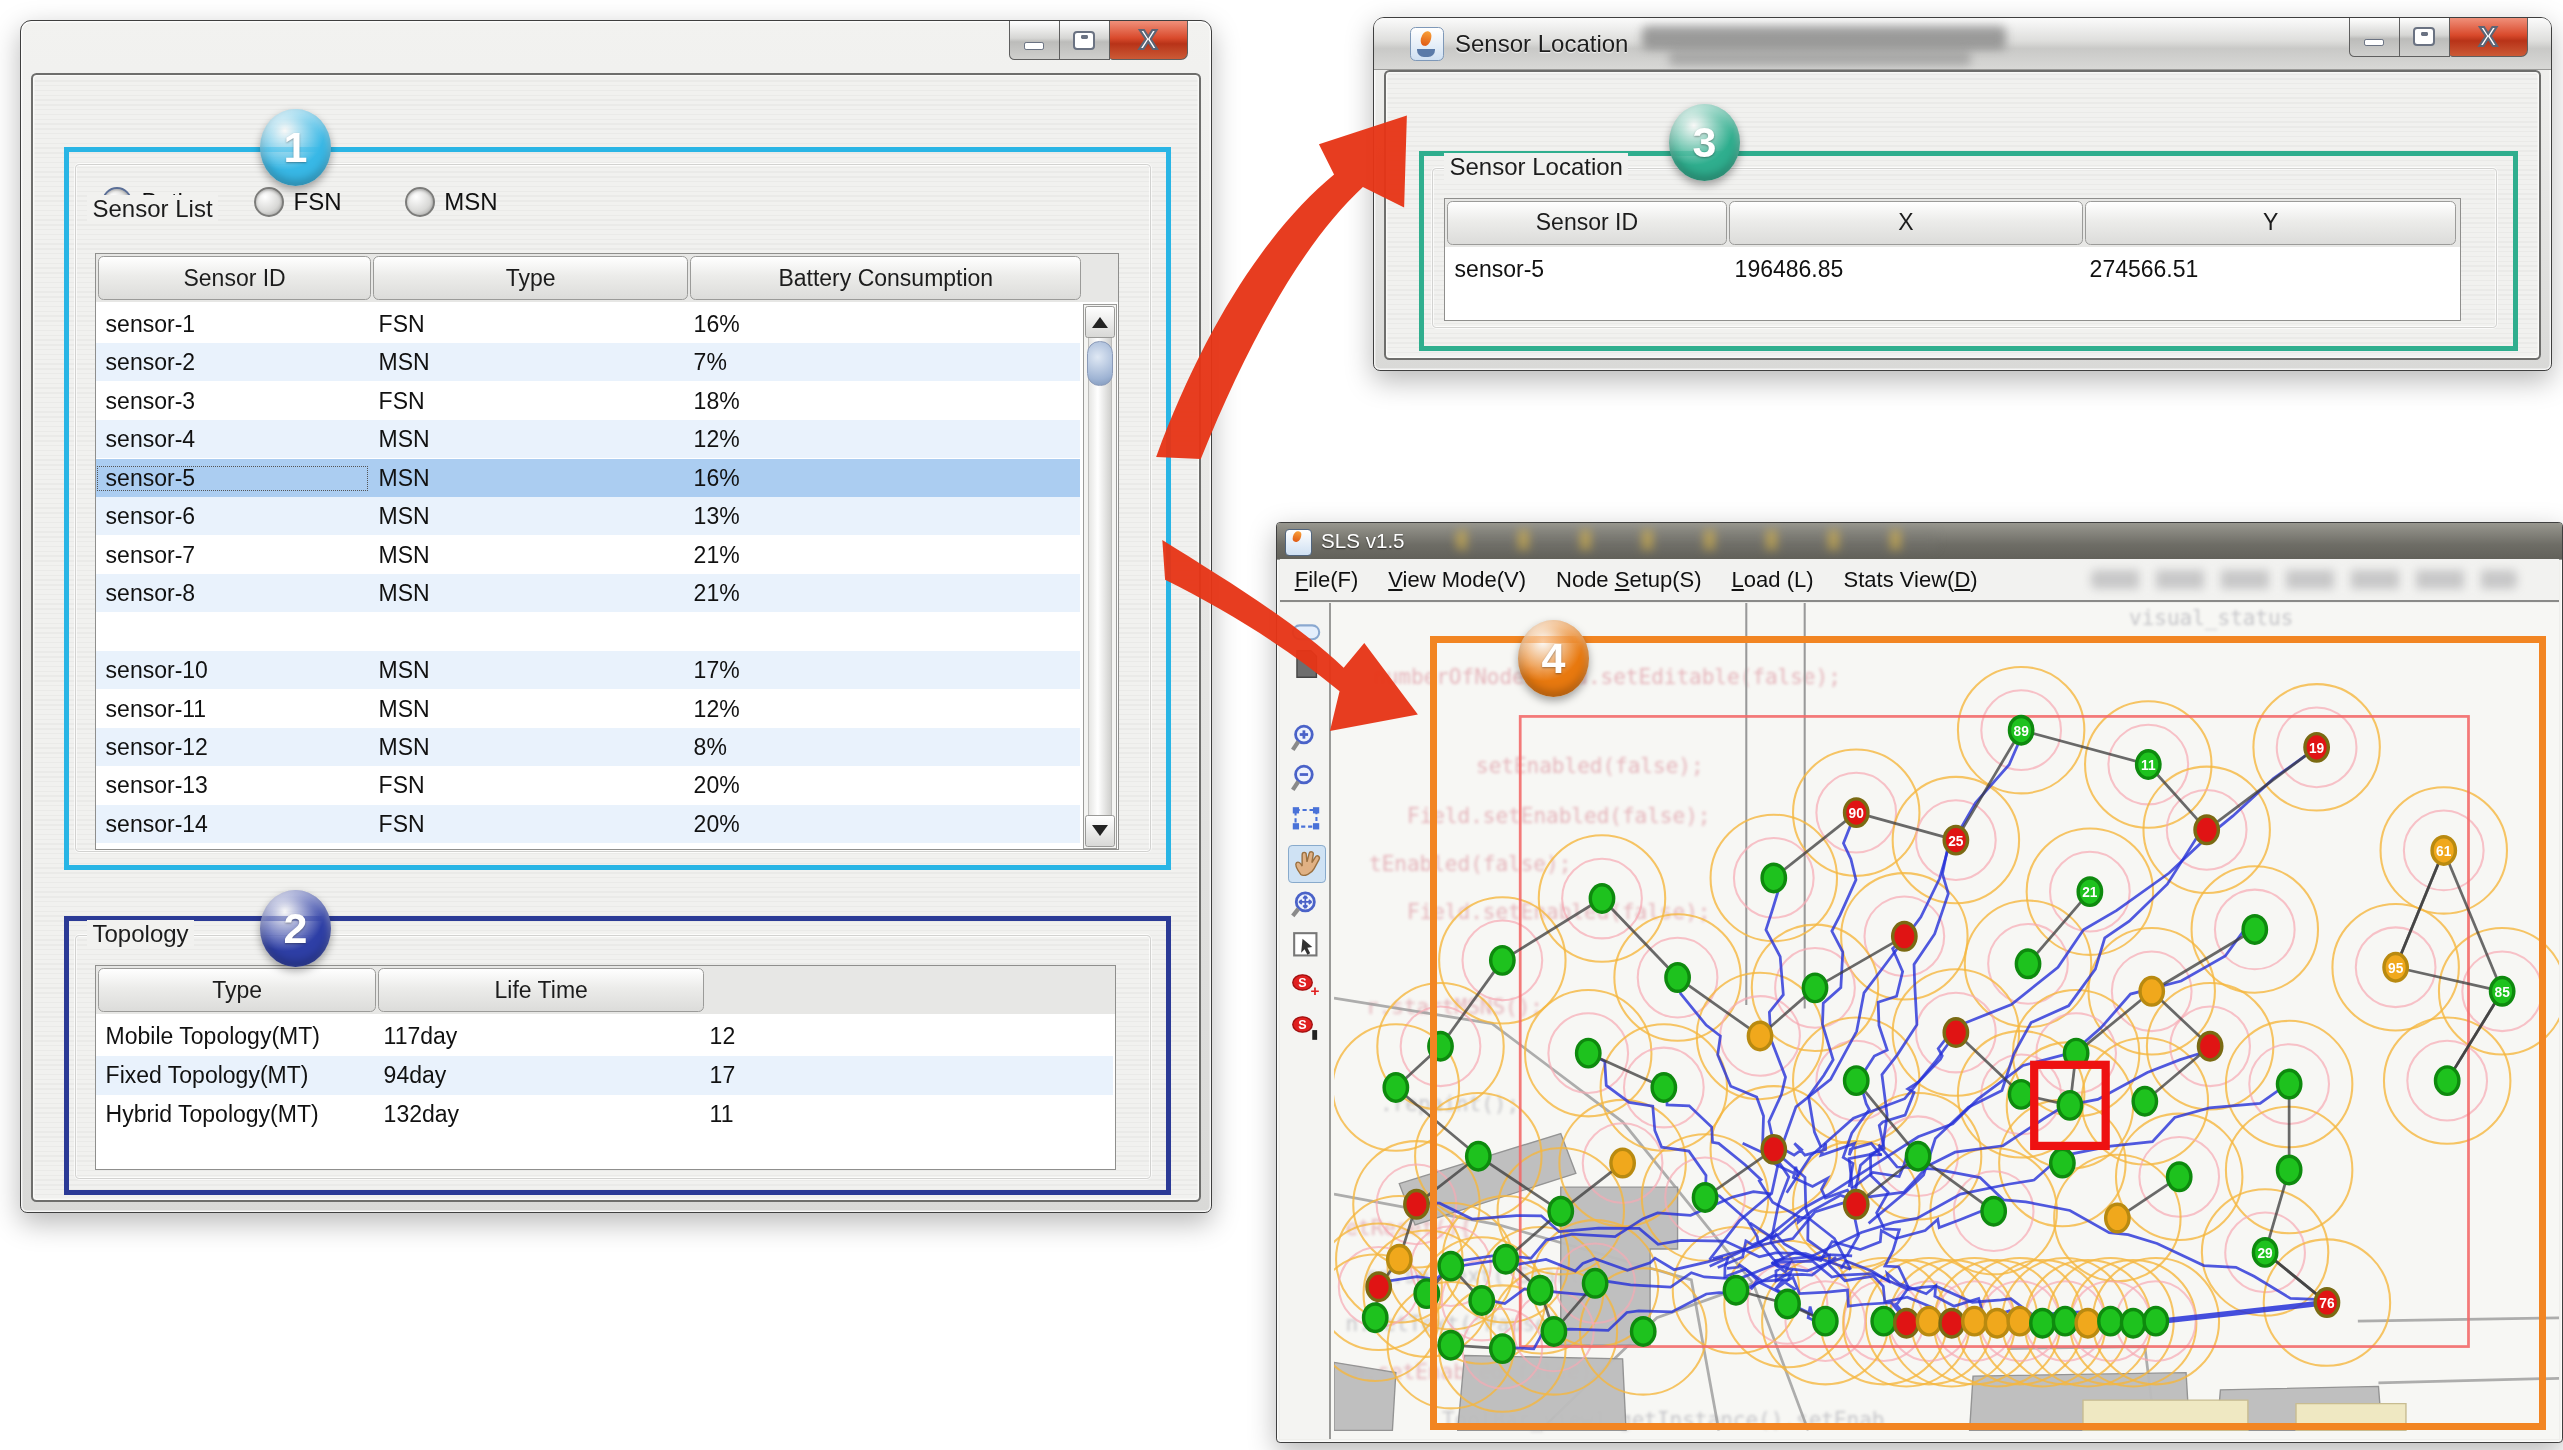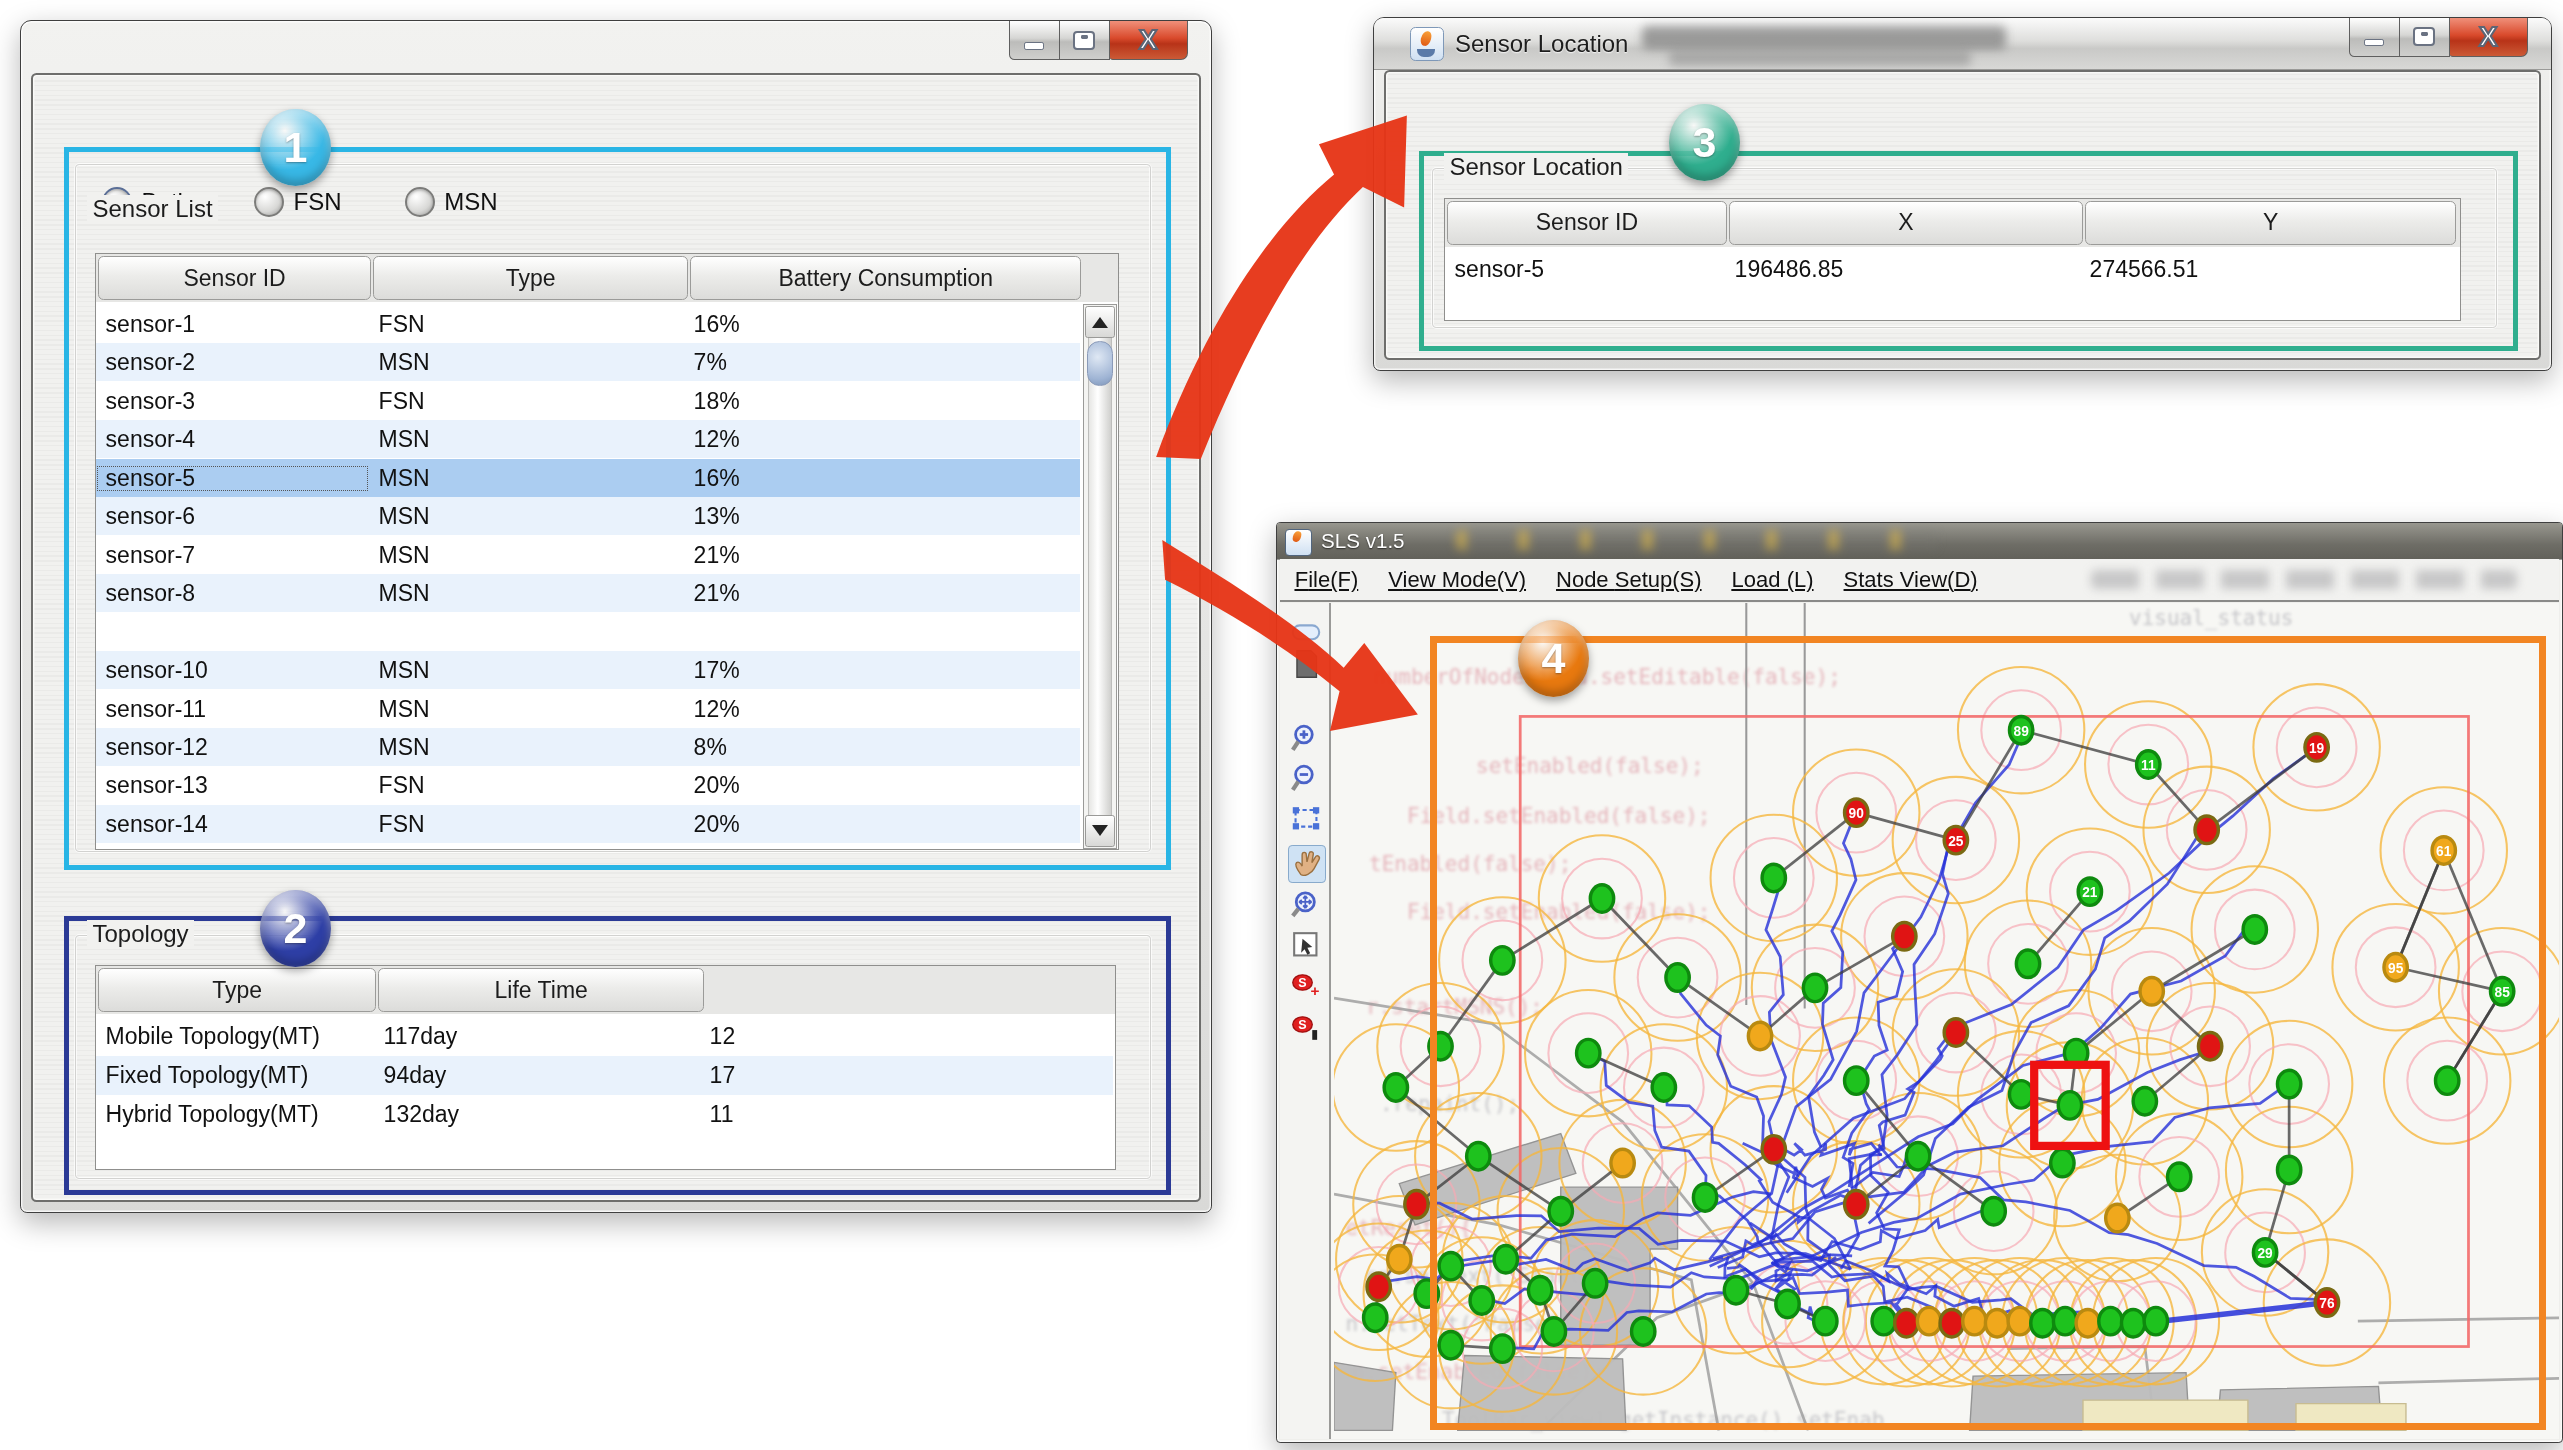--- a/index.html
+++ b/index.html
@@ -85,21 +85,21 @@
   .sthumb{position:absolute;left:3.4px;right:3.4px;height:43px;border-radius:12.4px;
     background:radial-gradient(circle at 40% 35%,#dfe8f4,#9fb4d4 70%,#7e96ba);border:1.4px solid #8a9ab8;}
   .strack{position:absolute;left:4.1px;right:4.1px;border-radius:9.6px;background:linear-gradient(90deg,#e6e6e4,#ffffff 40%,#cfcfcd);border:0.7px solid #bdbdbb;}
   .badge{
     position:absolute;width:71px;height:77px;border-radius:50%;
     display:flex;align-items:center;justify-content:center;
     color:#fff;font-size:43px;font-weight:bold;z-index:60;
     box-shadow:0 4.1px 8.2px rgba(0,0,0,.35), inset 0 -5.5px 9.6px rgba(0,0,0,.25), inset 0 5.5px 8.2px rgba(255,255,255,.45);
     text-shadow:0 1.4px 2.1px rgba(0,0,0,.35);
   }
-  .menu-item{display:inline-block;font-size:22px;color:#111;margin-right:30px;text-decoration:underline;}
+  .menu-item{display:inline-block;font-size:22px;color:#111;margin-right:30px;}
   .ghost{position:absolute;font-family:"DejaVu Sans Mono", monospace;font-size:21px;white-space:nowrap;
     filter:blur(1.7px);pointer-events:none;}
   .toolbtn{position:absolute;left:8.2px;width:36px;height:36px;display:flex;align-items:center;justify-content:center;}
   .toolbtn.sel{background:#cfe2f4;border:1.4px solid #88aacc;border-radius:4.1px;}
   .blur-smudge{position:absolute;filter:blur(4.8px);border-radius:5.5px;pointer-events:none;}
 </style>
 </head>
 <body>
 
 <div class="win" style="left:20px;top:20px;width:1190px;height:1191px;">

